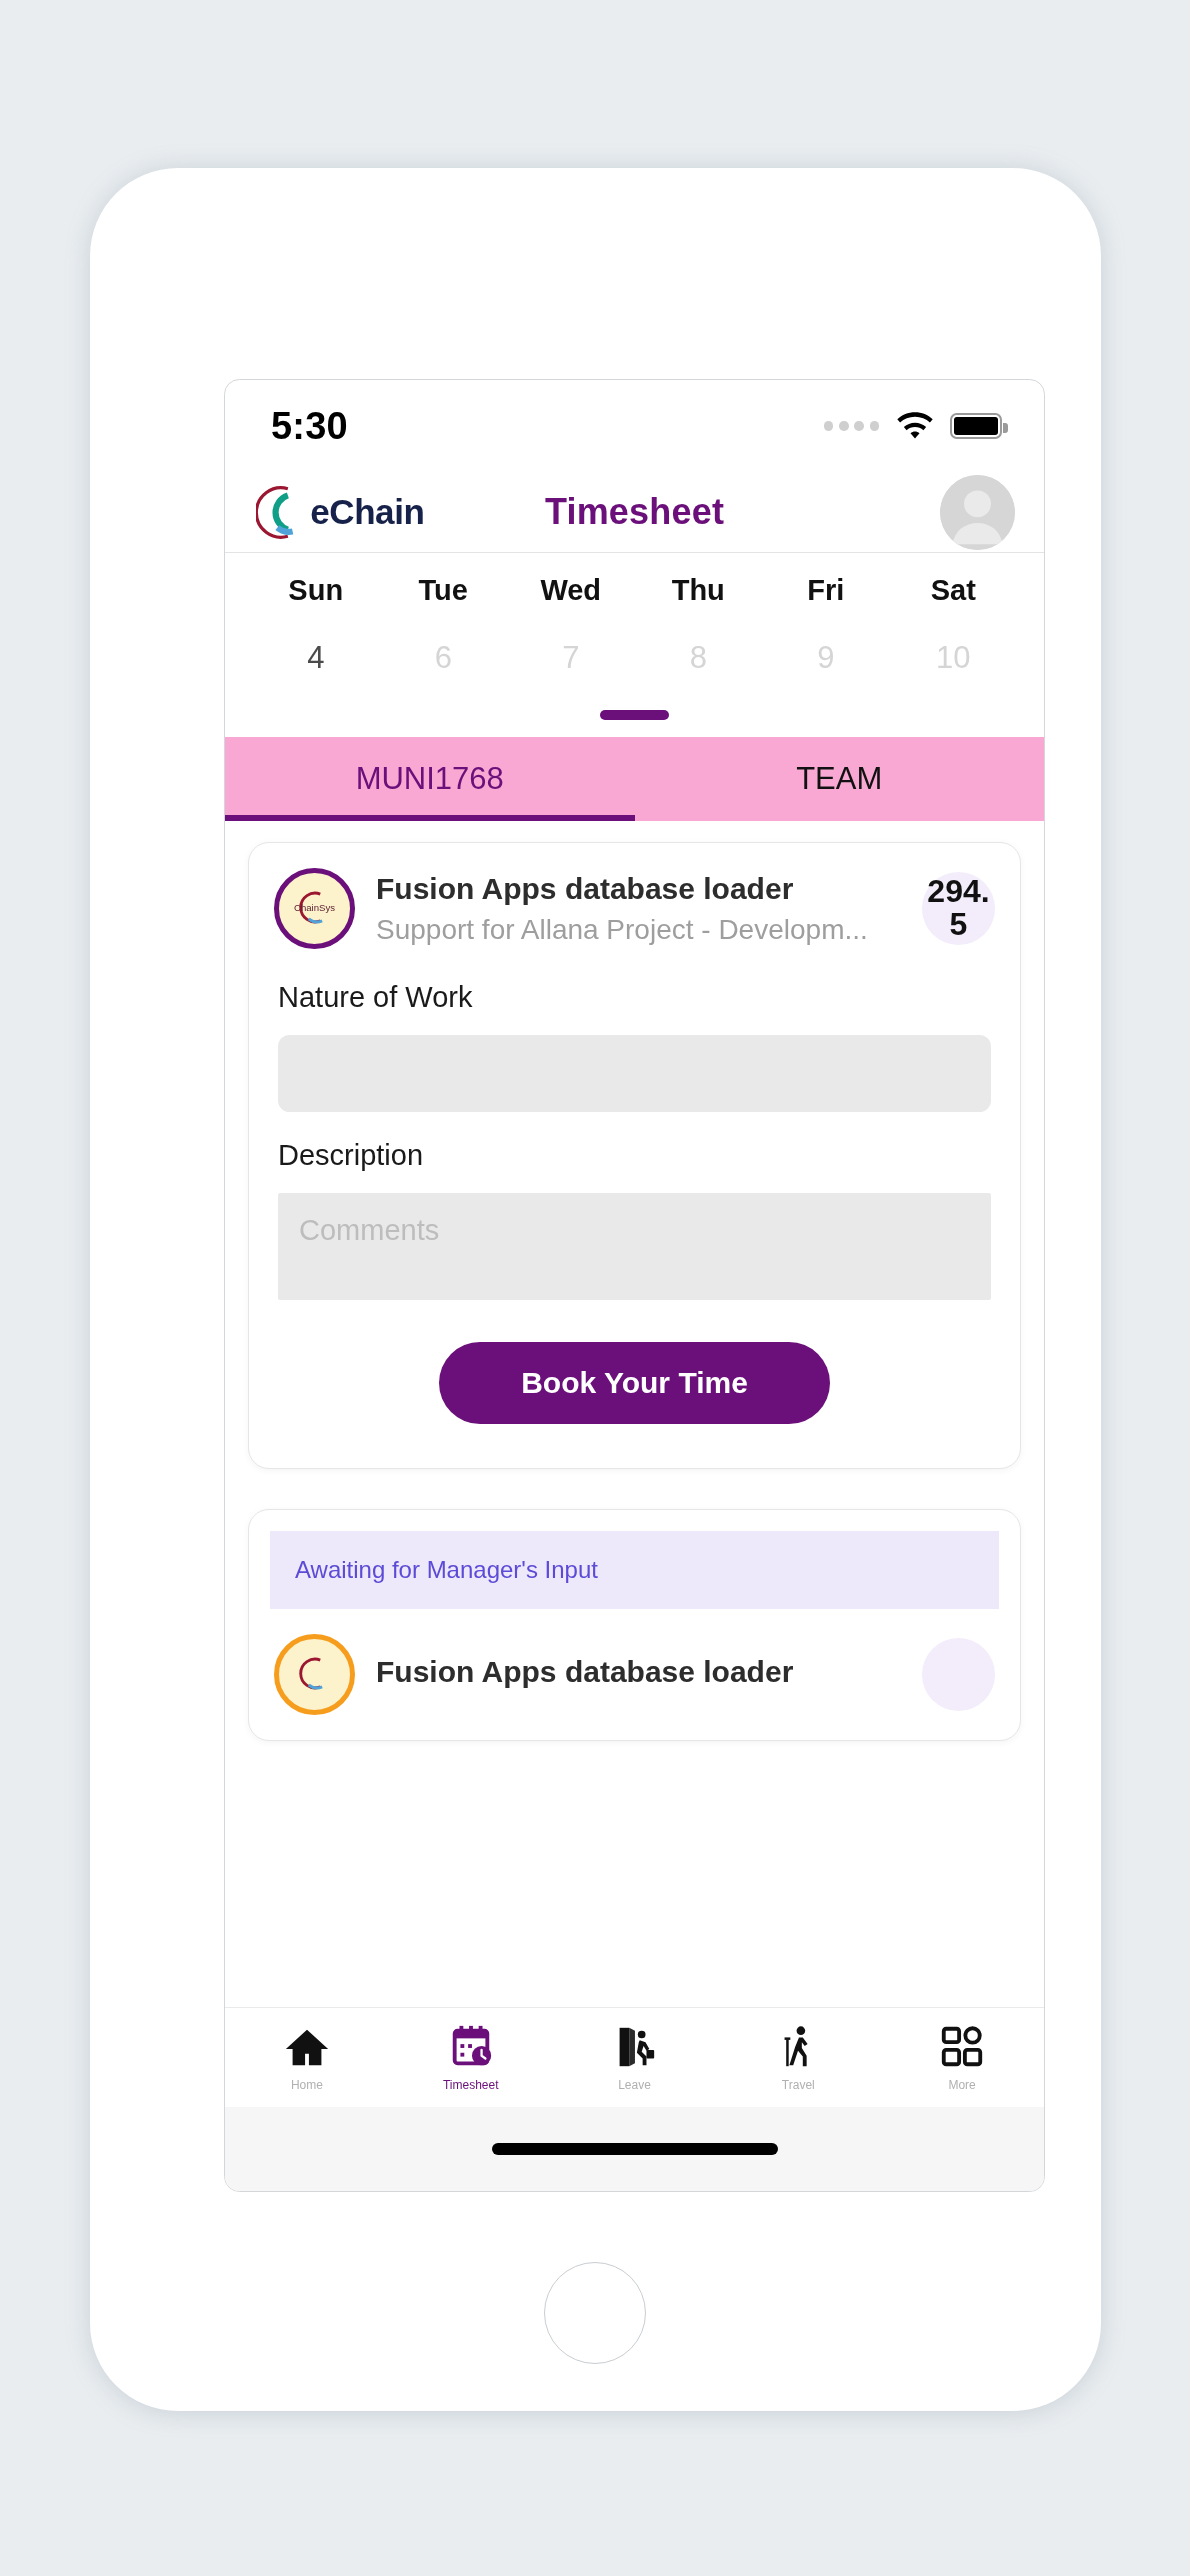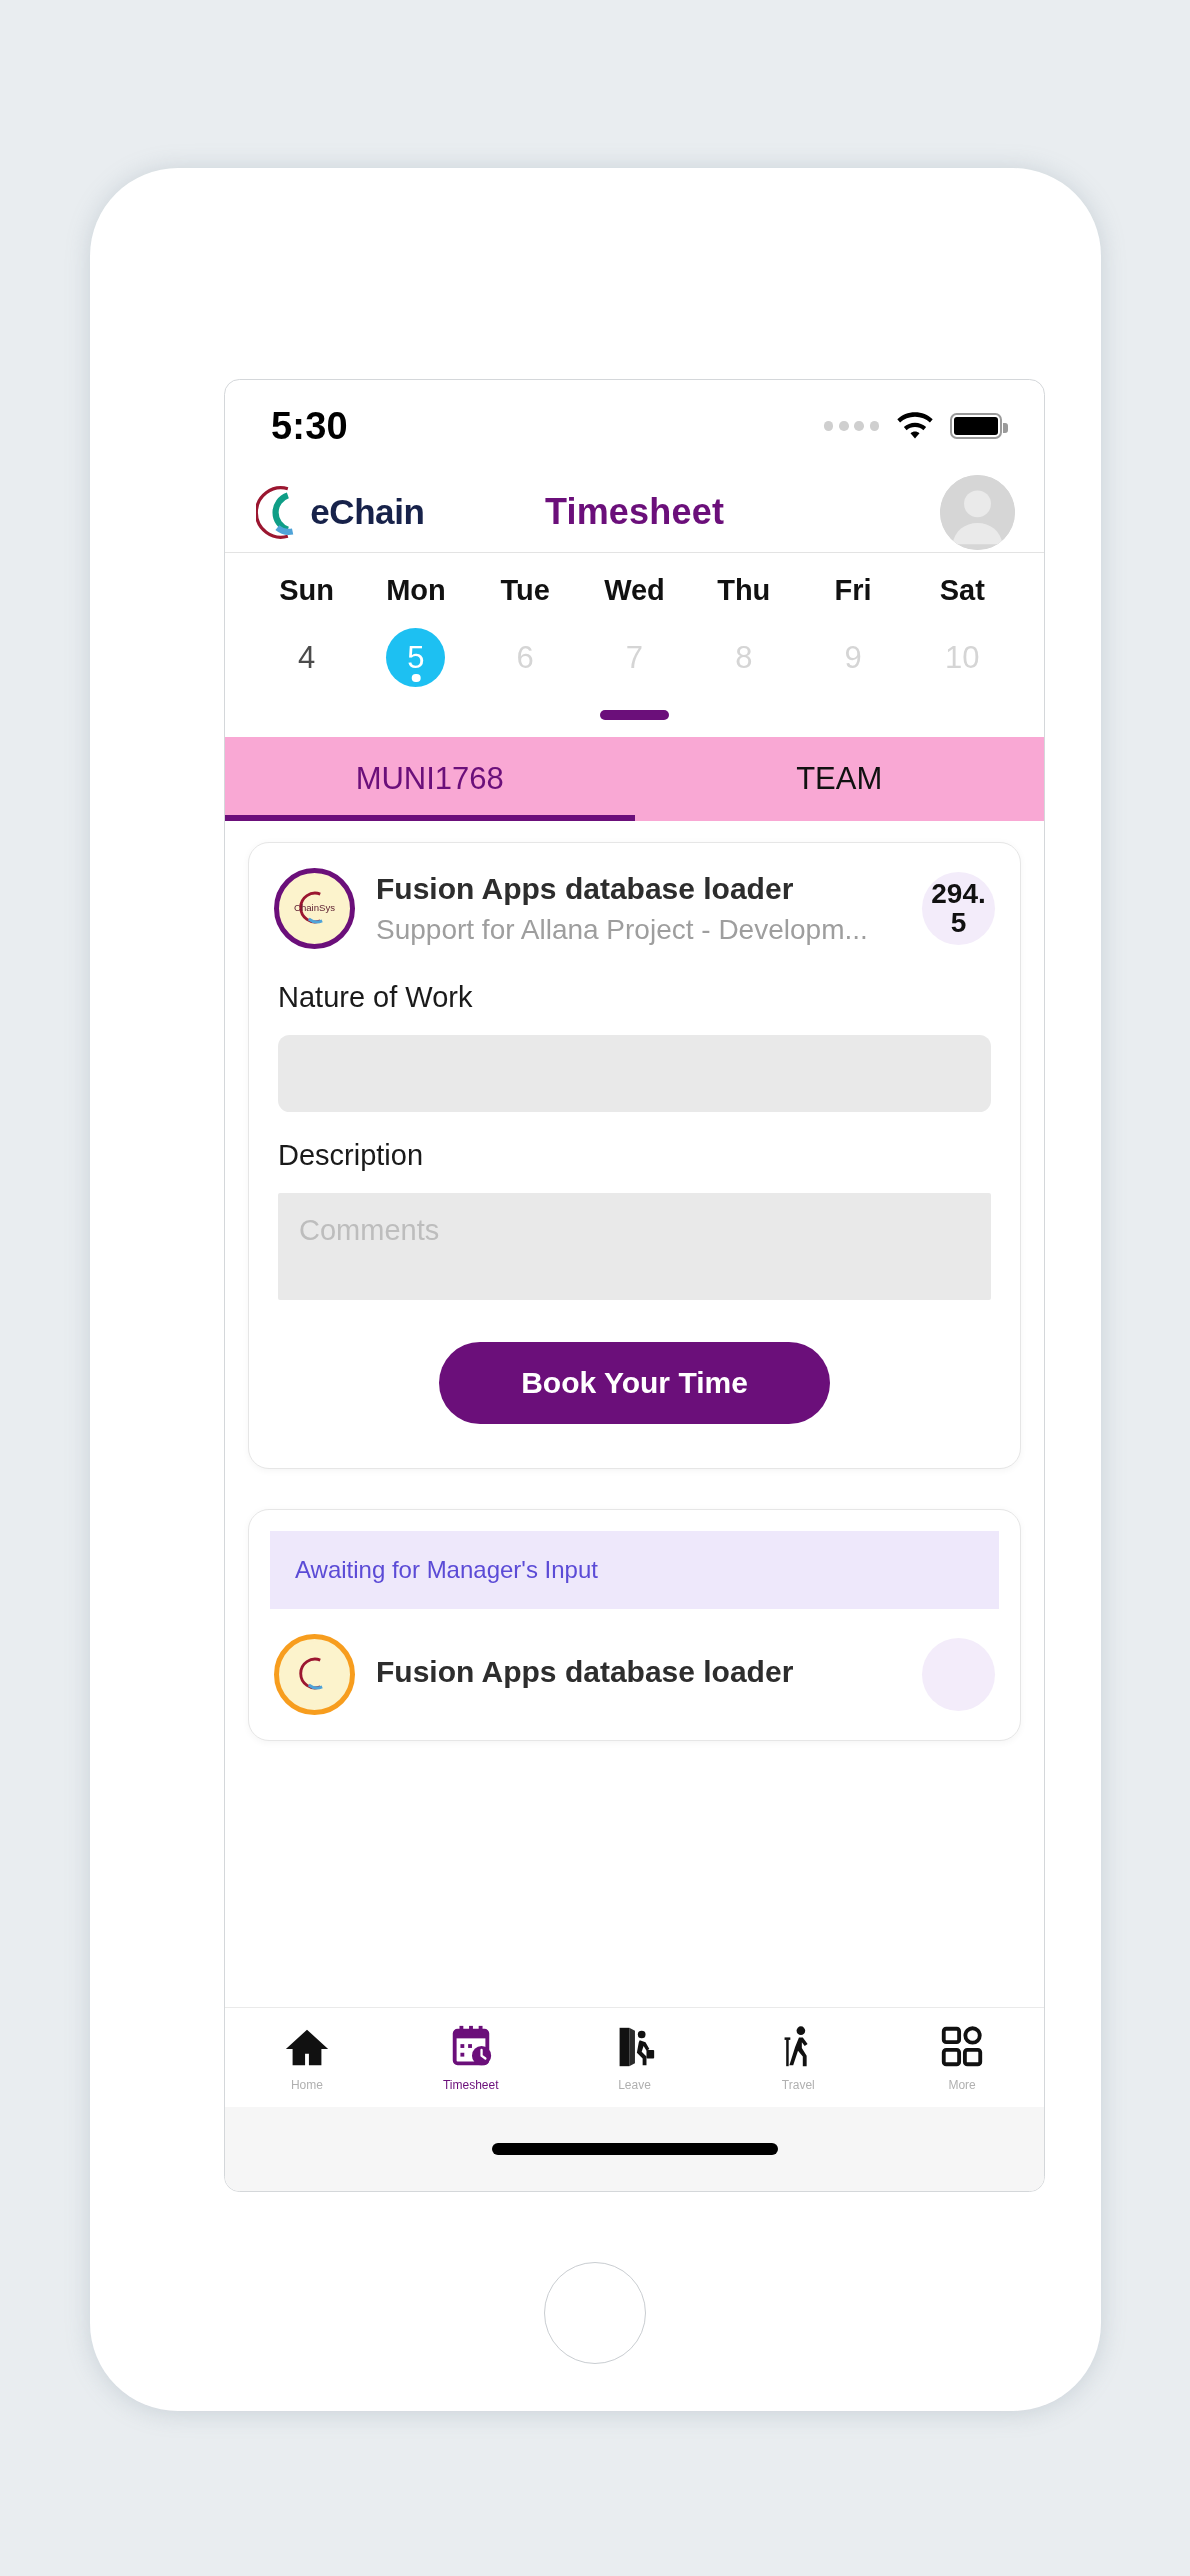--- a/index.html
+++ b/index.html
@@ -192,21 +192,21 @@
     line-height: 1.25; margin-bottom: 5.8px;
   }
   .proj-sub {
     font-size: 28px; color: #9e9e9e;
     white-space: nowrap; overflow: hidden; text-overflow: ellipsis;
   }
   .hours-badge {
     flex: 0 0 73px; width: 73px; height: 73px;
     border-radius: 50%; background: #f3ecfa;
     display: flex; align-items: center; justify-content: center;
-    font-size: 28px; font-weight: 700; color: #111;
+    font-size: 32px; font-weight: 700; color: #111;
     text-align: center; line-height: 1.05;
     word-break: break-all; padding: 3.8px;
   }
 
   
   .form { padding: 7.7px 29px 44px 29px; }
   .field-row { display: flex; gap: 29px; }
   .field { flex: 1; }
   .field-label {
     font-size: 29px; color: #1a1a1a; margin-bottom: 21px;
@@ -307,27 +307,20 @@
     </div>
 
     <div class="weekstrip">
       <div class="week-row">
         <div class="day-col">
           <span class="day-name">Sun</span>
           <span class="day-num-box">
             <span class="day-num">4</span>
           </span>
         </div>
-        <div class="day-col active">
-          <span class="day-name">Mon</span>
-          <span class="day-num-box">
-            <span class="day-num">5</span>
-            <span class="day-dot"></span>
-          </span>
-        </div>
         <div class="day-col muted">
           <span class="day-name">Tue</span>
           <span class="day-num-box">
             <span class="day-num">6</span>
           </span>
         </div>
         <div class="day-col muted">
           <span class="day-name">Wed</span>
           <span class="day-num-box">
             <span class="day-num">7</span>

